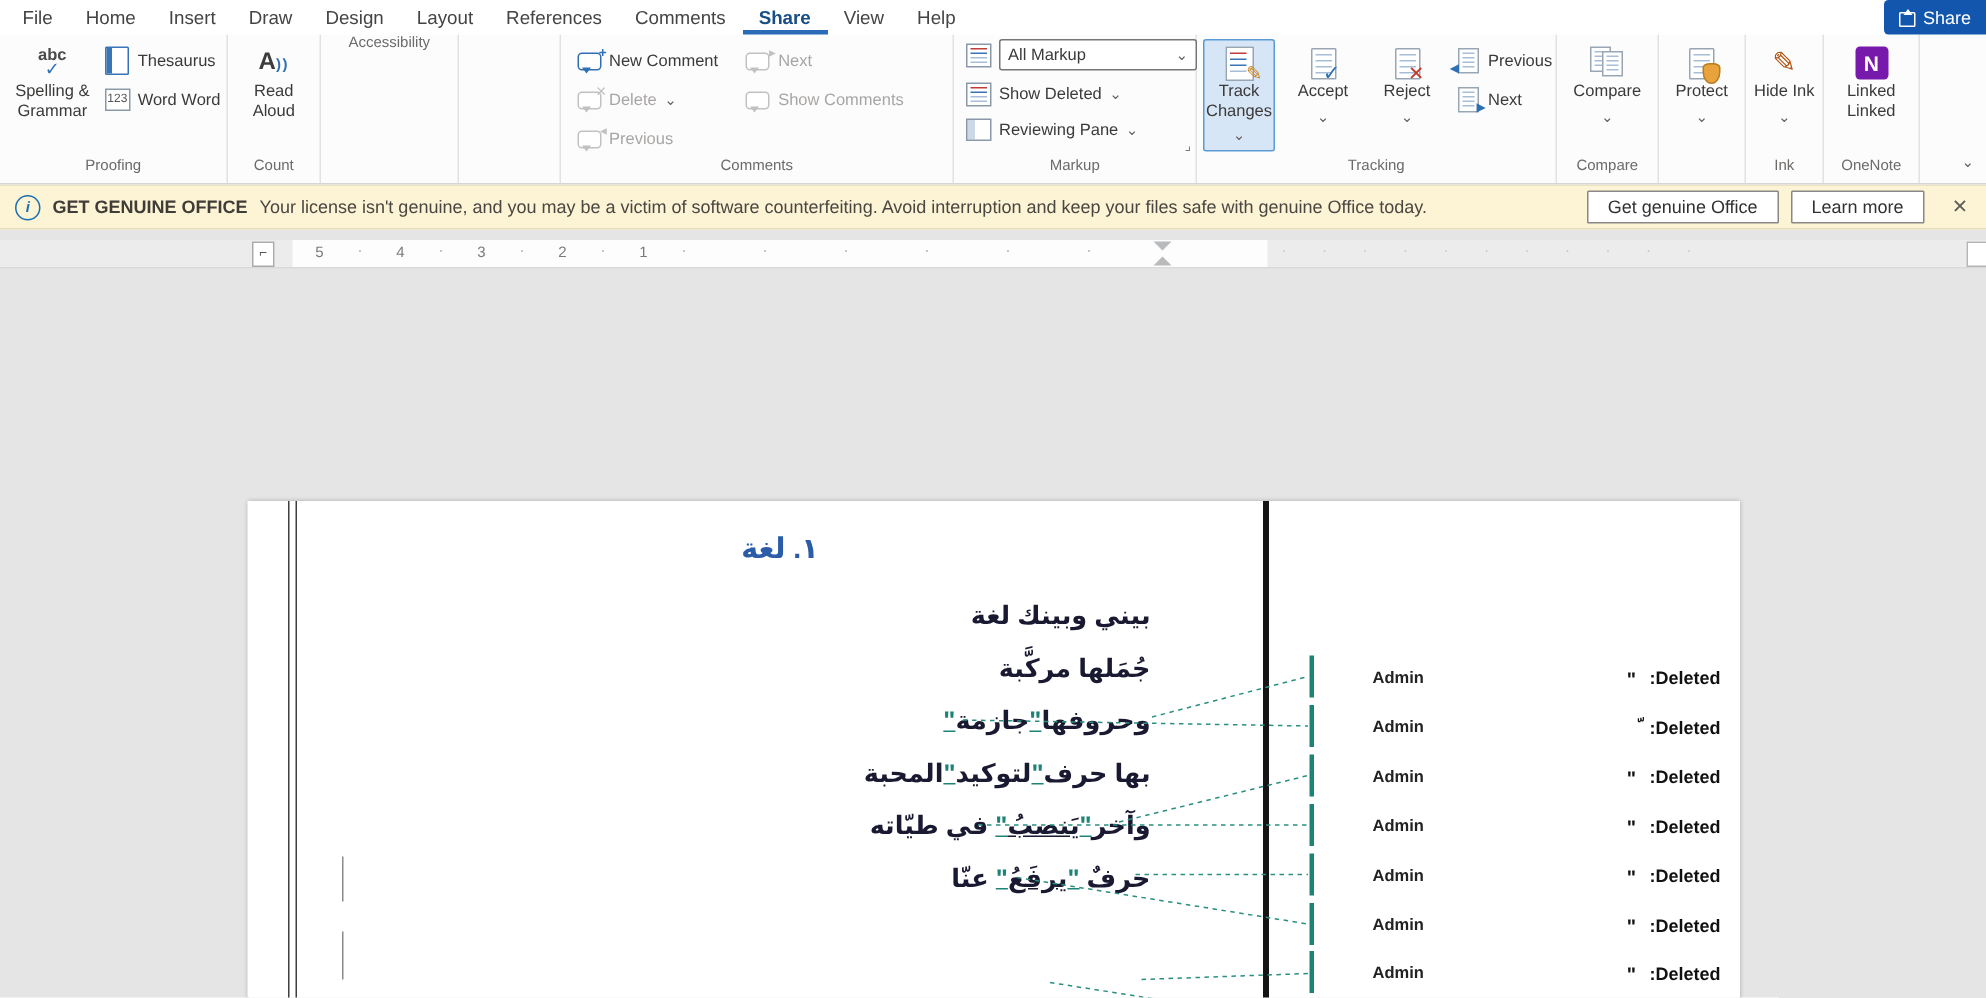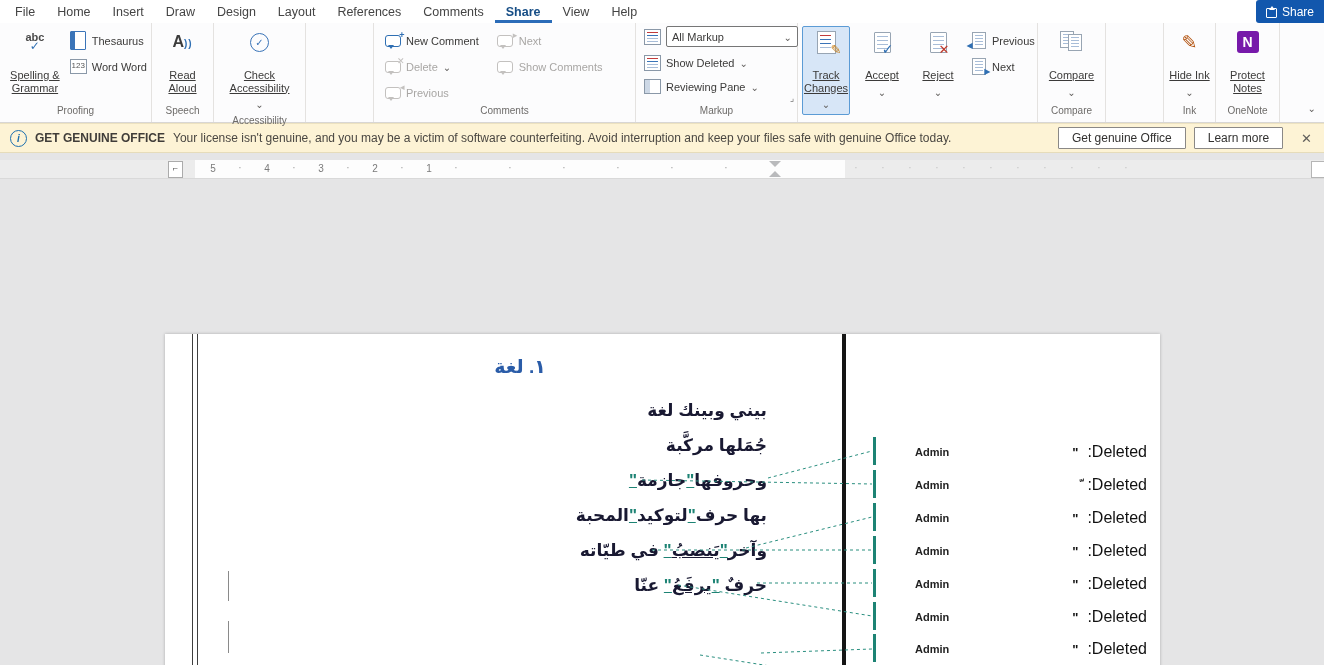--- a/index.html
+++ b/index.html
@@ -15,21 +15,21 @@
   .share-ic{width:9px;height:8px;border:1.4px solid #fff;border-radius:1px;position:relative;margin-top:3px;}
   .share-ic::after{content:"";position:absolute;left:2px;top:-6px;border:3px solid transparent;border-bottom:4px solid #fff;}
   
   .ribbon{position:absolute;top:23px;left:0;right:0;height:99px;background:#fcfcfd;border-bottom:1px solid #d8d6d4;display:flex;z-index:19;}
   .rgroup{display:flex;flex-direction:column;border-right:1px solid #e4e2e0;box-sizing:border-box;}
   .rgroup-content{flex:1;display:flex;align-items:flex-start;padding:3px 4px 0 4px;gap:4px;position:relative;}
   .rgroup-label{font-size:10px;color:#6d6b69;text-align:center;padding:0 2px 3px 2px;height:14px;}
   .g-proof{width:152px}.g-speech{width:62px}.g-access{width:92px}.g-lang{width:68px}.g-comments{width:262px}
   .g-markup{width:162px}.g-tracking{width:240px}.g-compare{width:68px}.g-protect{width:58px}.g-ink{width:52px}.g-onenote{width:64px}
   .rbtn-big{display:flex;flex-direction:column;align-items:center;padding:3px 3px;border-radius:2px;min-width:42px;}
-  .rbtn-big .lbl{font-size:11px;line-height:12.5px;color:#3b3a39;text-align:center;margin-top:14px;text-decoration:underline;}
+  .rbtn-big .lbl{font-size:11px;line-height:12.5px;color:#3b3a39;text-align:center;margin-top:0;}
   .rbtn-big.selected{background:#d7e6f7;border:1px solid #5b9bd5;padding:2px;}
   .vcol{display:flex;flex-direction:column;gap:9px;padding-top:6px;}
   .rbtn-small{display:flex;align-items:center;gap:5px;font-size:11px;color:#3b3a39;white-space:nowrap;}
   .chev{display:inline-block;}
   .chev::after{content:"⌄";font-size:10px;color:#605e5c;line-height:8px;}
   .dis{color:#a8a6a4 !important;}
   .combo{width:120px;height:19px;border:1px solid #767676;background:#fff;display:flex;align-items:center;
     justify-content:space-between;padding:0 5px;font-size:11px;border-radius:2px;}
   .launcher{position:absolute;right:3px;bottom:2px;font-size:9px;color:#777;}
   .launcher::after{content:"⌟";}
@@ -115,21 +115,21 @@
   .doc-title{height:44px;text-align:center;font-size:19px;font-weight:bold;color:#2a5ca8;line-height:36px;direction:rtl;}
   .poem-lines{padding-right:78px;}
   .poem-line{height:35px;line-height:35px;font-size:17px;font-weight:bold;color:#191932;direction:rtl;text-align:right;}
   .seg-quote{color:#1d8374;text-decoration:underline;}
   .seg-underline{text-decoration:underline;}
   
   .rev-row{position:absolute;left:893px;width:262px;height:26px;display:flex;align-items:center;z-index:3;}
   .rev-author{margin-left:22px;font-size:11px;font-weight:bold;color:#222;}
   .rev-del{margin-left:auto;padding-right:8px;display:flex;align-items:center;gap:9px;}
   .del-quote{font-size:13px;font-weight:bold;color:#111;}
-  .del-action{font-size:16px;font-weight:normal;color:#111;direction:rtl;unicode-bidi:isolate;display:inline-block;}
+  .del-action{font-size:12px;font-weight:bold;color:#111;direction:rtl;unicode-bidi:isolate;display:inline-block;}
   .change-bar{position:absolute;left:873px;width:3px;height:28px;background:#1d8374;z-index:3;}
   .connectors{position:absolute;left:0;top:0;z-index:4;pointer-events:none;}
 </style>
 </head>
 <body>
 
 <div class="menubar">
   <div class="menu-items">
       <div class="menu-item">File</div>
       <div class="menu-item">Home</div>
@@ -179,33 +179,24 @@
 
   <div class="rgroup g-speech">
     <div class="rgroup-content" style="justify-content:center;">
       <div class="rbtn-big">
         <div class="i26">
             <span class="icread">A</span>
           </div>
         <div class="lbl">Read Aloud</div>
       </div>
     </div>
-    <div class="rgroup-label">Speech</div>
+    <div class="rgroup-label">Count</div>
   </div>
 
   <div class="rgroup g-access">
-    <div class="rgroup-content" style="justify-content:center;">
-      <div class="rbtn-big">
-        <div class="i26">
-            <span class="icacc"></span>
-          </div>
-        <div class="lbl">Check Accessibility</div>
-        <span class="chev"></span>
-      </div>
-    </div>
     <div class="rgroup-label">Accessibility</div>
   </div>
 
   <div class="rgroup g-lang">
     <div class="rgroup-label"></div>
   </div>
 
   <div class="rgroup g-comments">
     <div class="rgroup-content" style="gap:18px;padding-left:10px;">
       <div class="vcol">
@@ -324,39 +315,51 @@
         <div class="rbtn-small">
           <span class="i16">
               <span class="icdocs">
                 <span class="ov ov-arrow-r">▶</span>
               </span>
             </span>
           <span>Next</span>
         </div>
       </div>
     </div>
+    <div class="rgroup-label">Tracking</div>
   </div>
 
   <div class="rgroup g-compare">
     <div class="rgroup-content" style="justify-content:center;">
       <div class="rbtn-big">
         <div class="i26">
             <span class="iccompare">
               <span class="icdocs d1"></span>
               <span class="icdocs d2"></span>
             </span>
           </div>
         <div class="lbl">Compare</div>
         <span class="chev"></span>
       </div>
     </div>
     <div class="rgroup-label">Compare</div>
   </div>
 
   <div class="rgroup g-protect">
+    <div class="rgroup-content" style="justify-content:center;">
+      <div class="rbtn-big">
+        <div class="i26">
+            <span class="icdoc">
+              <span class="icshield"></span>
+            </span>
+          </div>
+        <div class="lbl">Protect</div>
+        <span class="chev"></span>
+      </div>
+    </div>
     <div class="rgroup-label"></div>
   </div>
 
   <div class="rgroup g-ink">
     <div class="rgroup-content" style="justify-content:center;">
       <div class="rbtn-big">
         <div class="i26">
             <span class="icpen"></span>
           </div>
         <div class="lbl">Hide Ink</div>
@@ -365,21 +368,21 @@
     </div>
     <div class="rgroup-label">Ink</div>
   </div>
 
   <div class="rgroup g-onenote">
     <div class="rgroup-content" style="justify-content:center;">
       <div class="rbtn-big">
         <div class="i26">
             <span class="icN"></span>
           </div>
-        <div class="lbl">Protect Notes</div>
+        <div class="lbl">Linked Linked</div>
       </div>
     </div>
     <div class="rgroup-label">OneNote</div>
   </div>
 
   <div class="rgroup" style="flex:1;border-right:none;position:relative;">
     <div class="ribbon-collapse"><span class="chev"></span></div>
   </div>
 </div>
 

